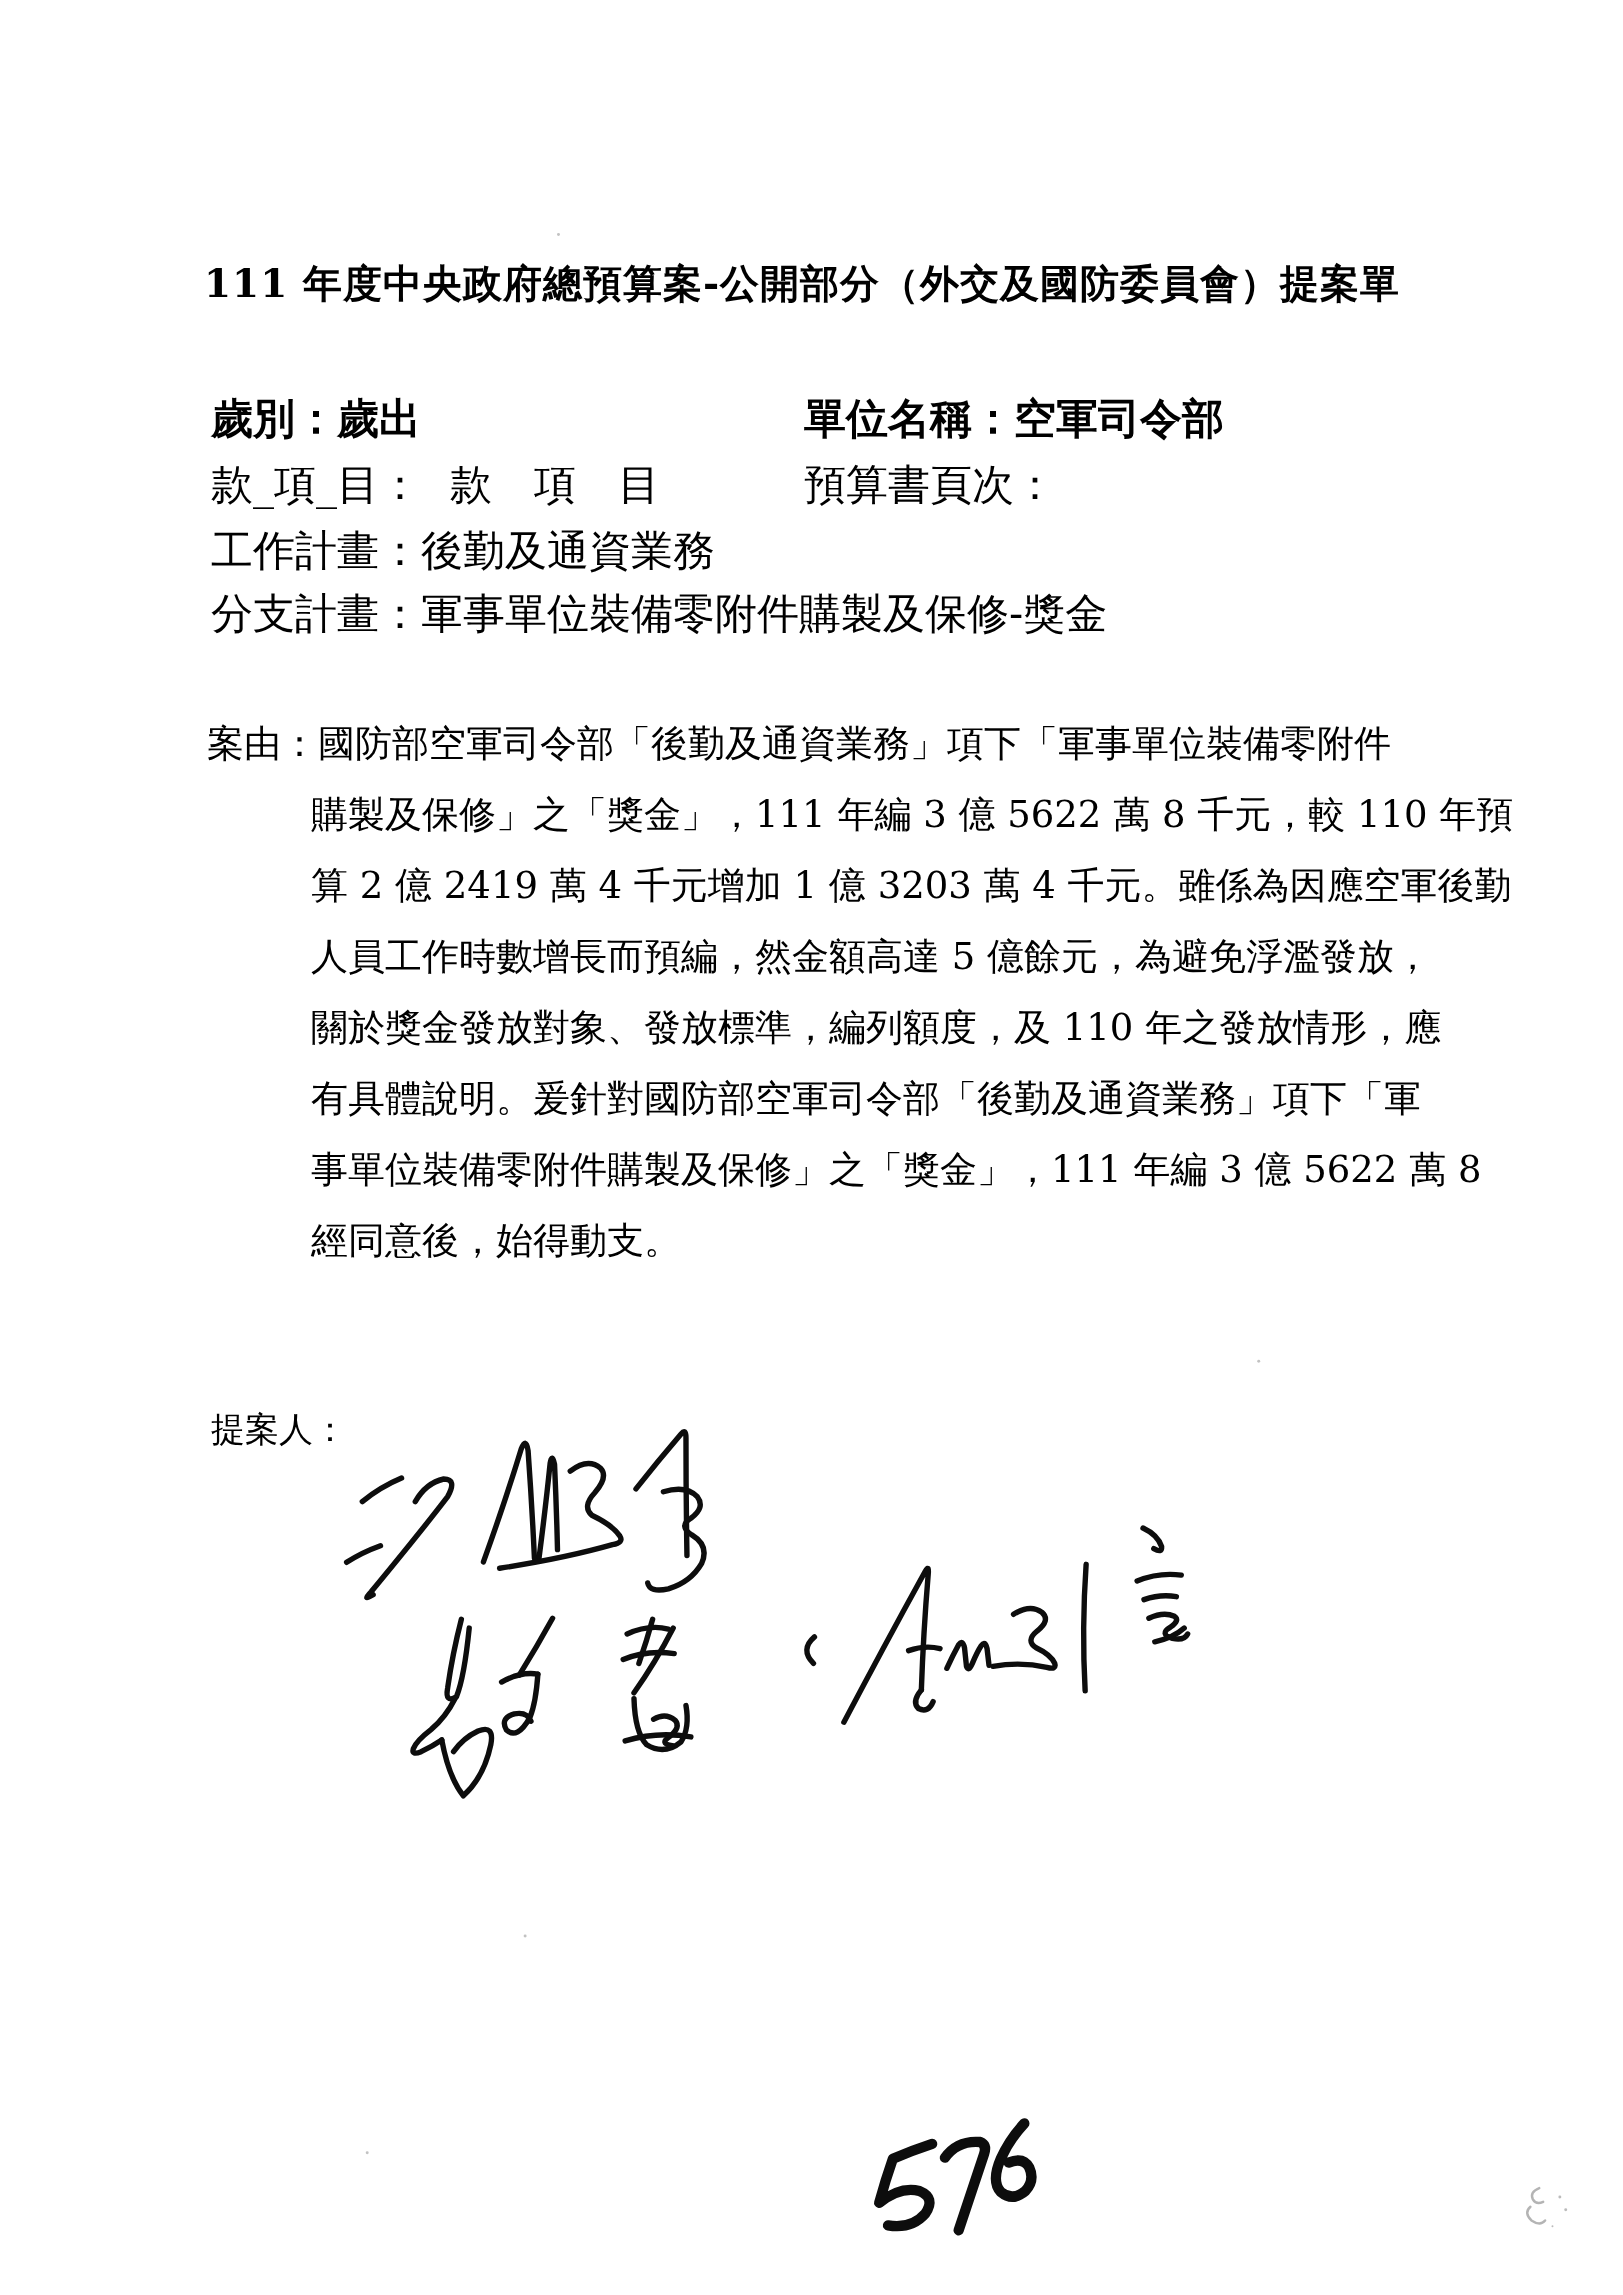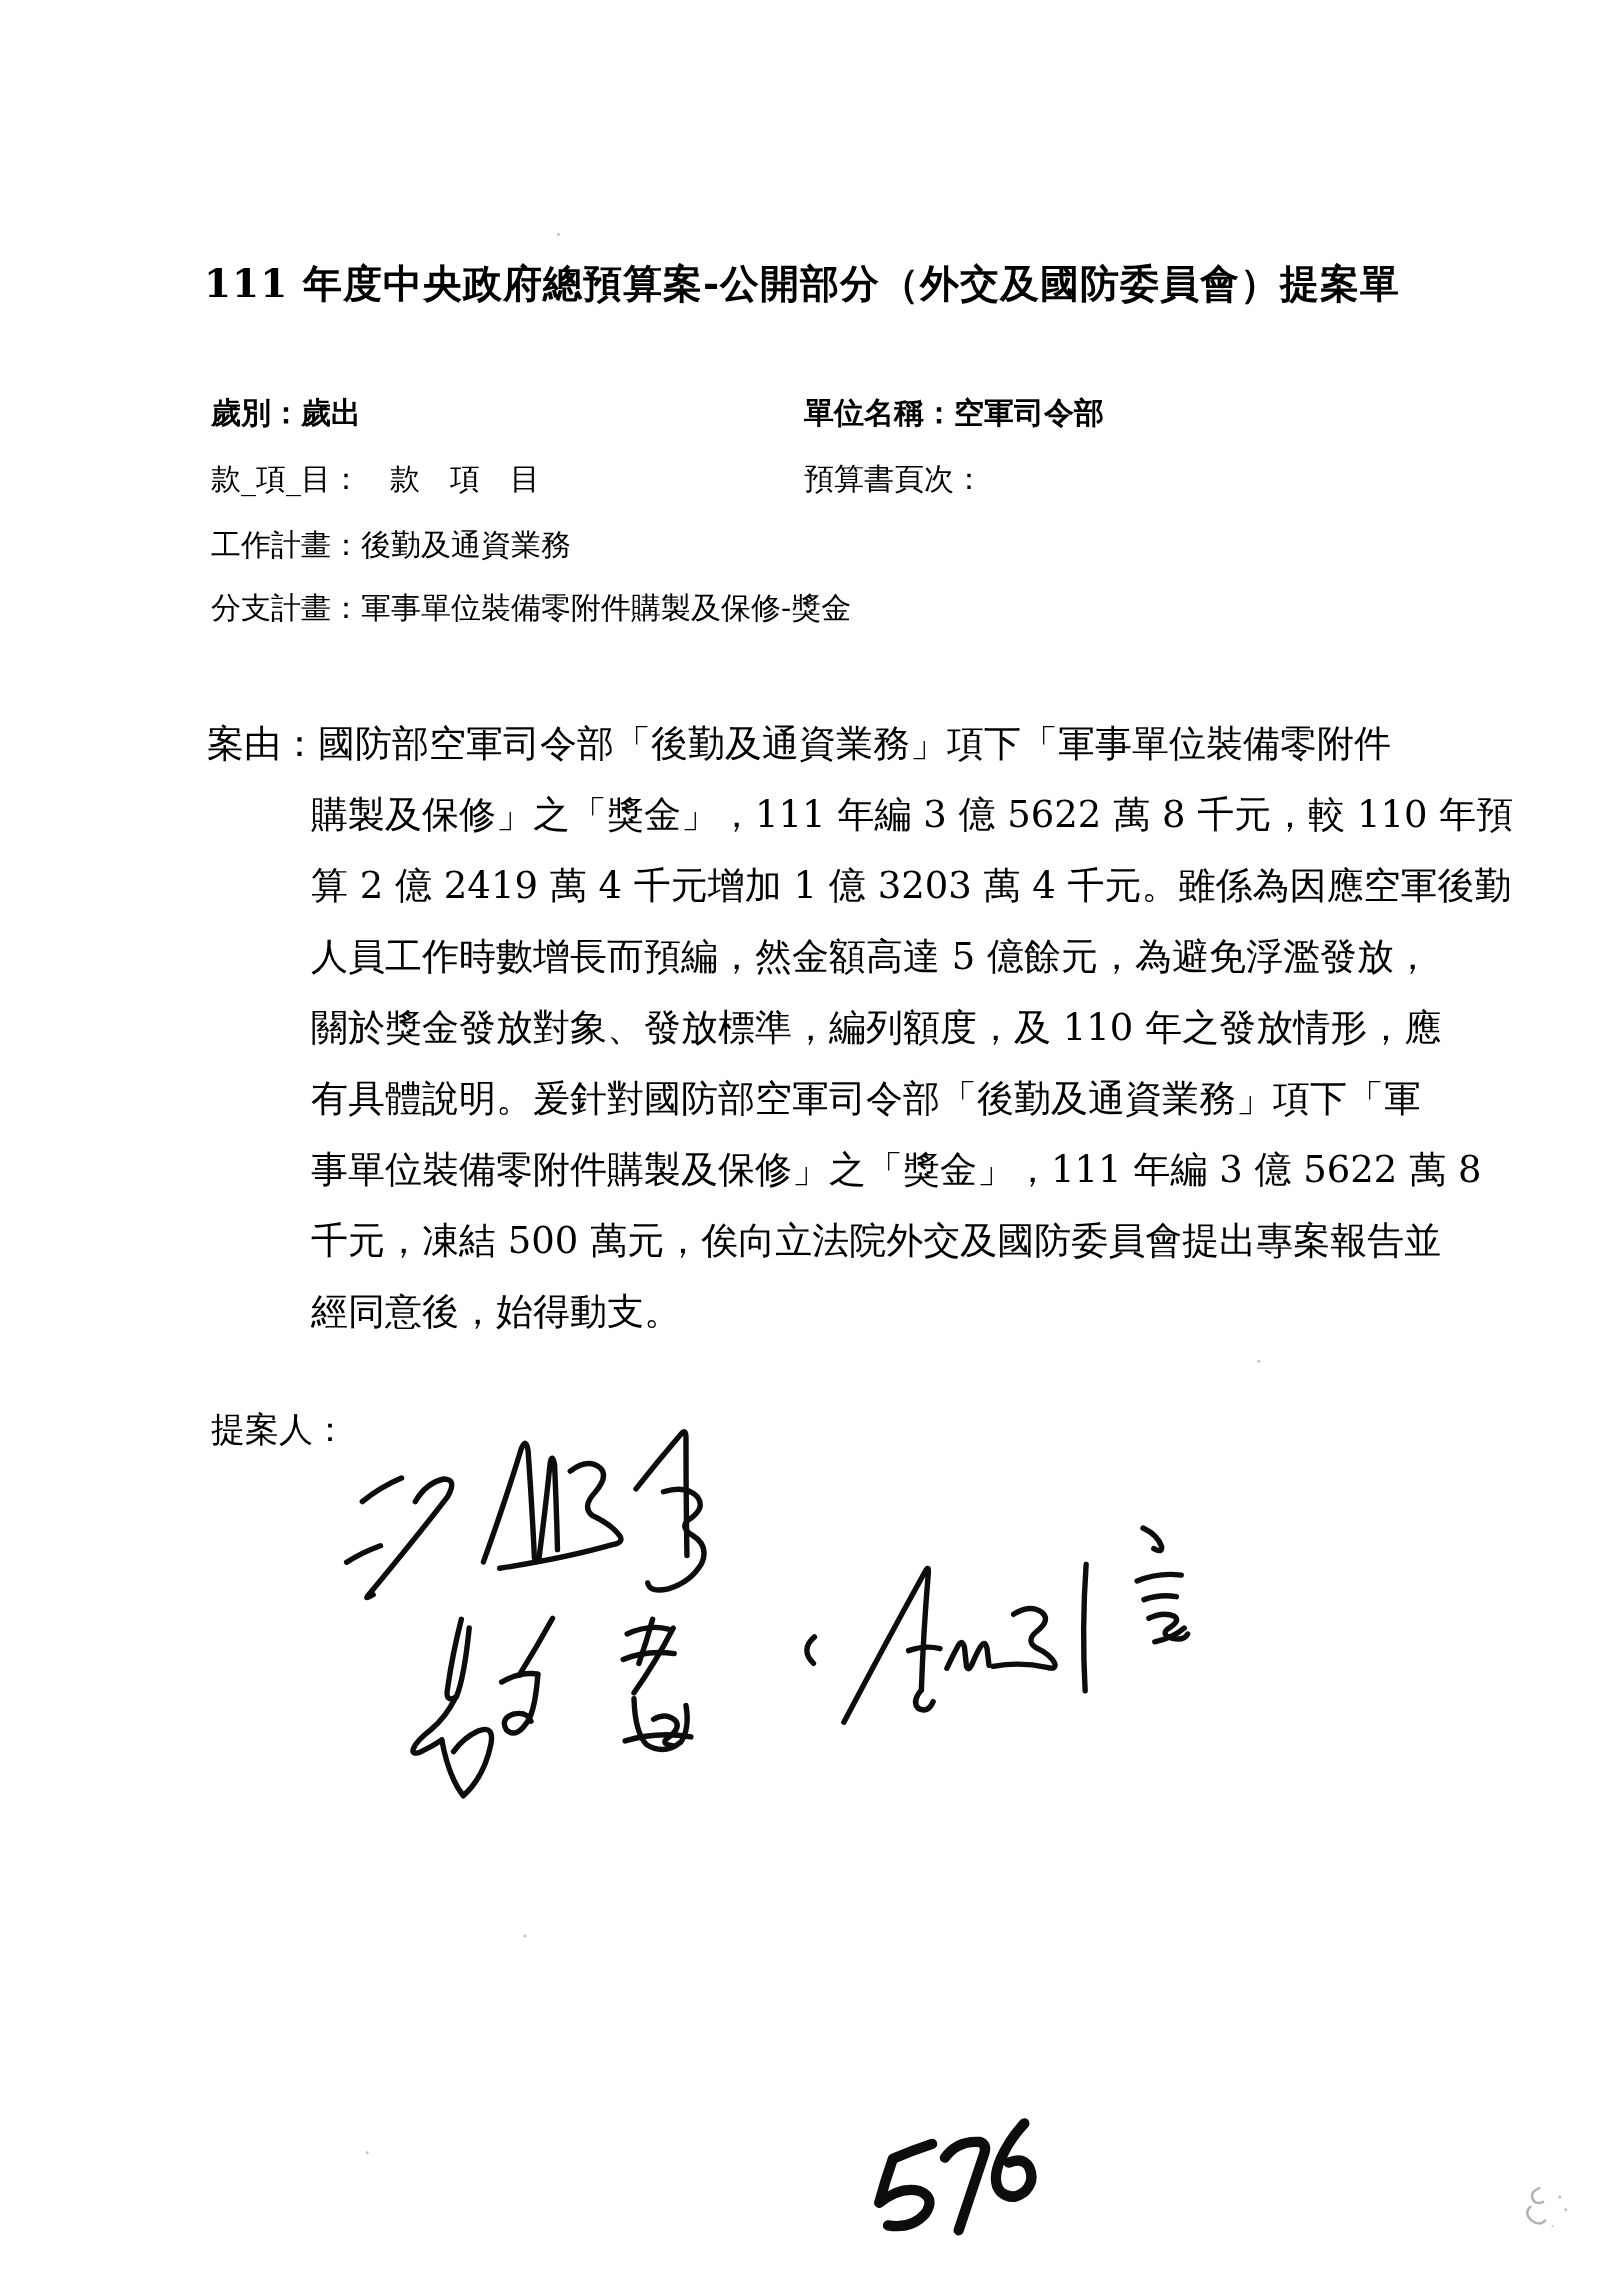--- a/index.html
+++ b/index.html
@@ -23,21 +23,21 @@
     width: 1604px;
     text-align: center;
     font-size: 39px;
     font-weight: 700;
     line-height: 1;
     white-space: nowrap;
     letter-spacing: 1px;
   }
   .fieldrow {
     position: absolute;
-    font-size: 30px;
+    font-size: 42px;
     line-height: 1;
     white-space: nowrap;
   }
   .r1l { top: 398px;  left: 211px;  font-weight: 700; }
   .r1r { top: 398px;  left: 804px; font-weight: 700; }
   .r2l { top: 464px;  left: 211px;  font-weight: 400; }
   .r2r { top: 464px;  left: 804px; font-weight: 400; }
   .r3  { top: 530px; left: 211px;  font-weight: 400; }
   .r4  { top: 593px; left: 211px;  font-weight: 400; }
   .fvalue      { margin-left: 0; }
@@ -101,21 +101,20 @@
   <div class="fieldrow r4"><span>分支計畫：</span><span class="fvalue gap">軍事單位裝備零附件購製及保修-獎金</span></div>
 
   <div class="case">
     <div class="case-line"><span>案由：</span><span>國防部空軍司令部「後勤及通資業務」項下「軍事單位裝備零附件</span></div>
     <div class="case-line cont">購製及保修」之「獎金」，111 年編 3 億 5622 萬 8 千元，較 110 年預</div>
     <div class="case-line cont">算 2 億 2419 萬 4 千元增加 1 億 3203 萬 4 千元。雖係為因應空軍後勤</div>
     <div class="case-line cont">人員工作時數增長而預編，然金額高達 5 億餘元，為避免浮濫發放，</div>
     <div class="case-line cont">關於獎金發放對象、發放標準，編列額度，及 110 年之發放情形，應</div>
     <div class="case-line cont">有具體說明。爰針對國防部空軍司令部「後勤及通資業務」項下「軍</div>
     <div class="case-line cont">事單位裝備零附件購製及保修」之「獎金」，111 年編 3 億 5622 萬 8</div>
-    <div class="case-line cont">千元，凍結 500 萬元，俟向立法院外交及國防委員會提出專案報告並</div>
     <div class="case-line cont">經同意後，始得動支。</div>
   </div>
 
   <div class="proposer">提案人：</div>
 
   <svg class="ink" viewBox="0 0 3310 4680" xmlns="http://www.w3.org/2000/svg">
 
     <g class="sig" aria-label="江啟臣">
       <path d="M738 3062 Q775 3032 818 3014"></path>
       <path d="M706 3186 Q736 3166 775 3152"></path>

